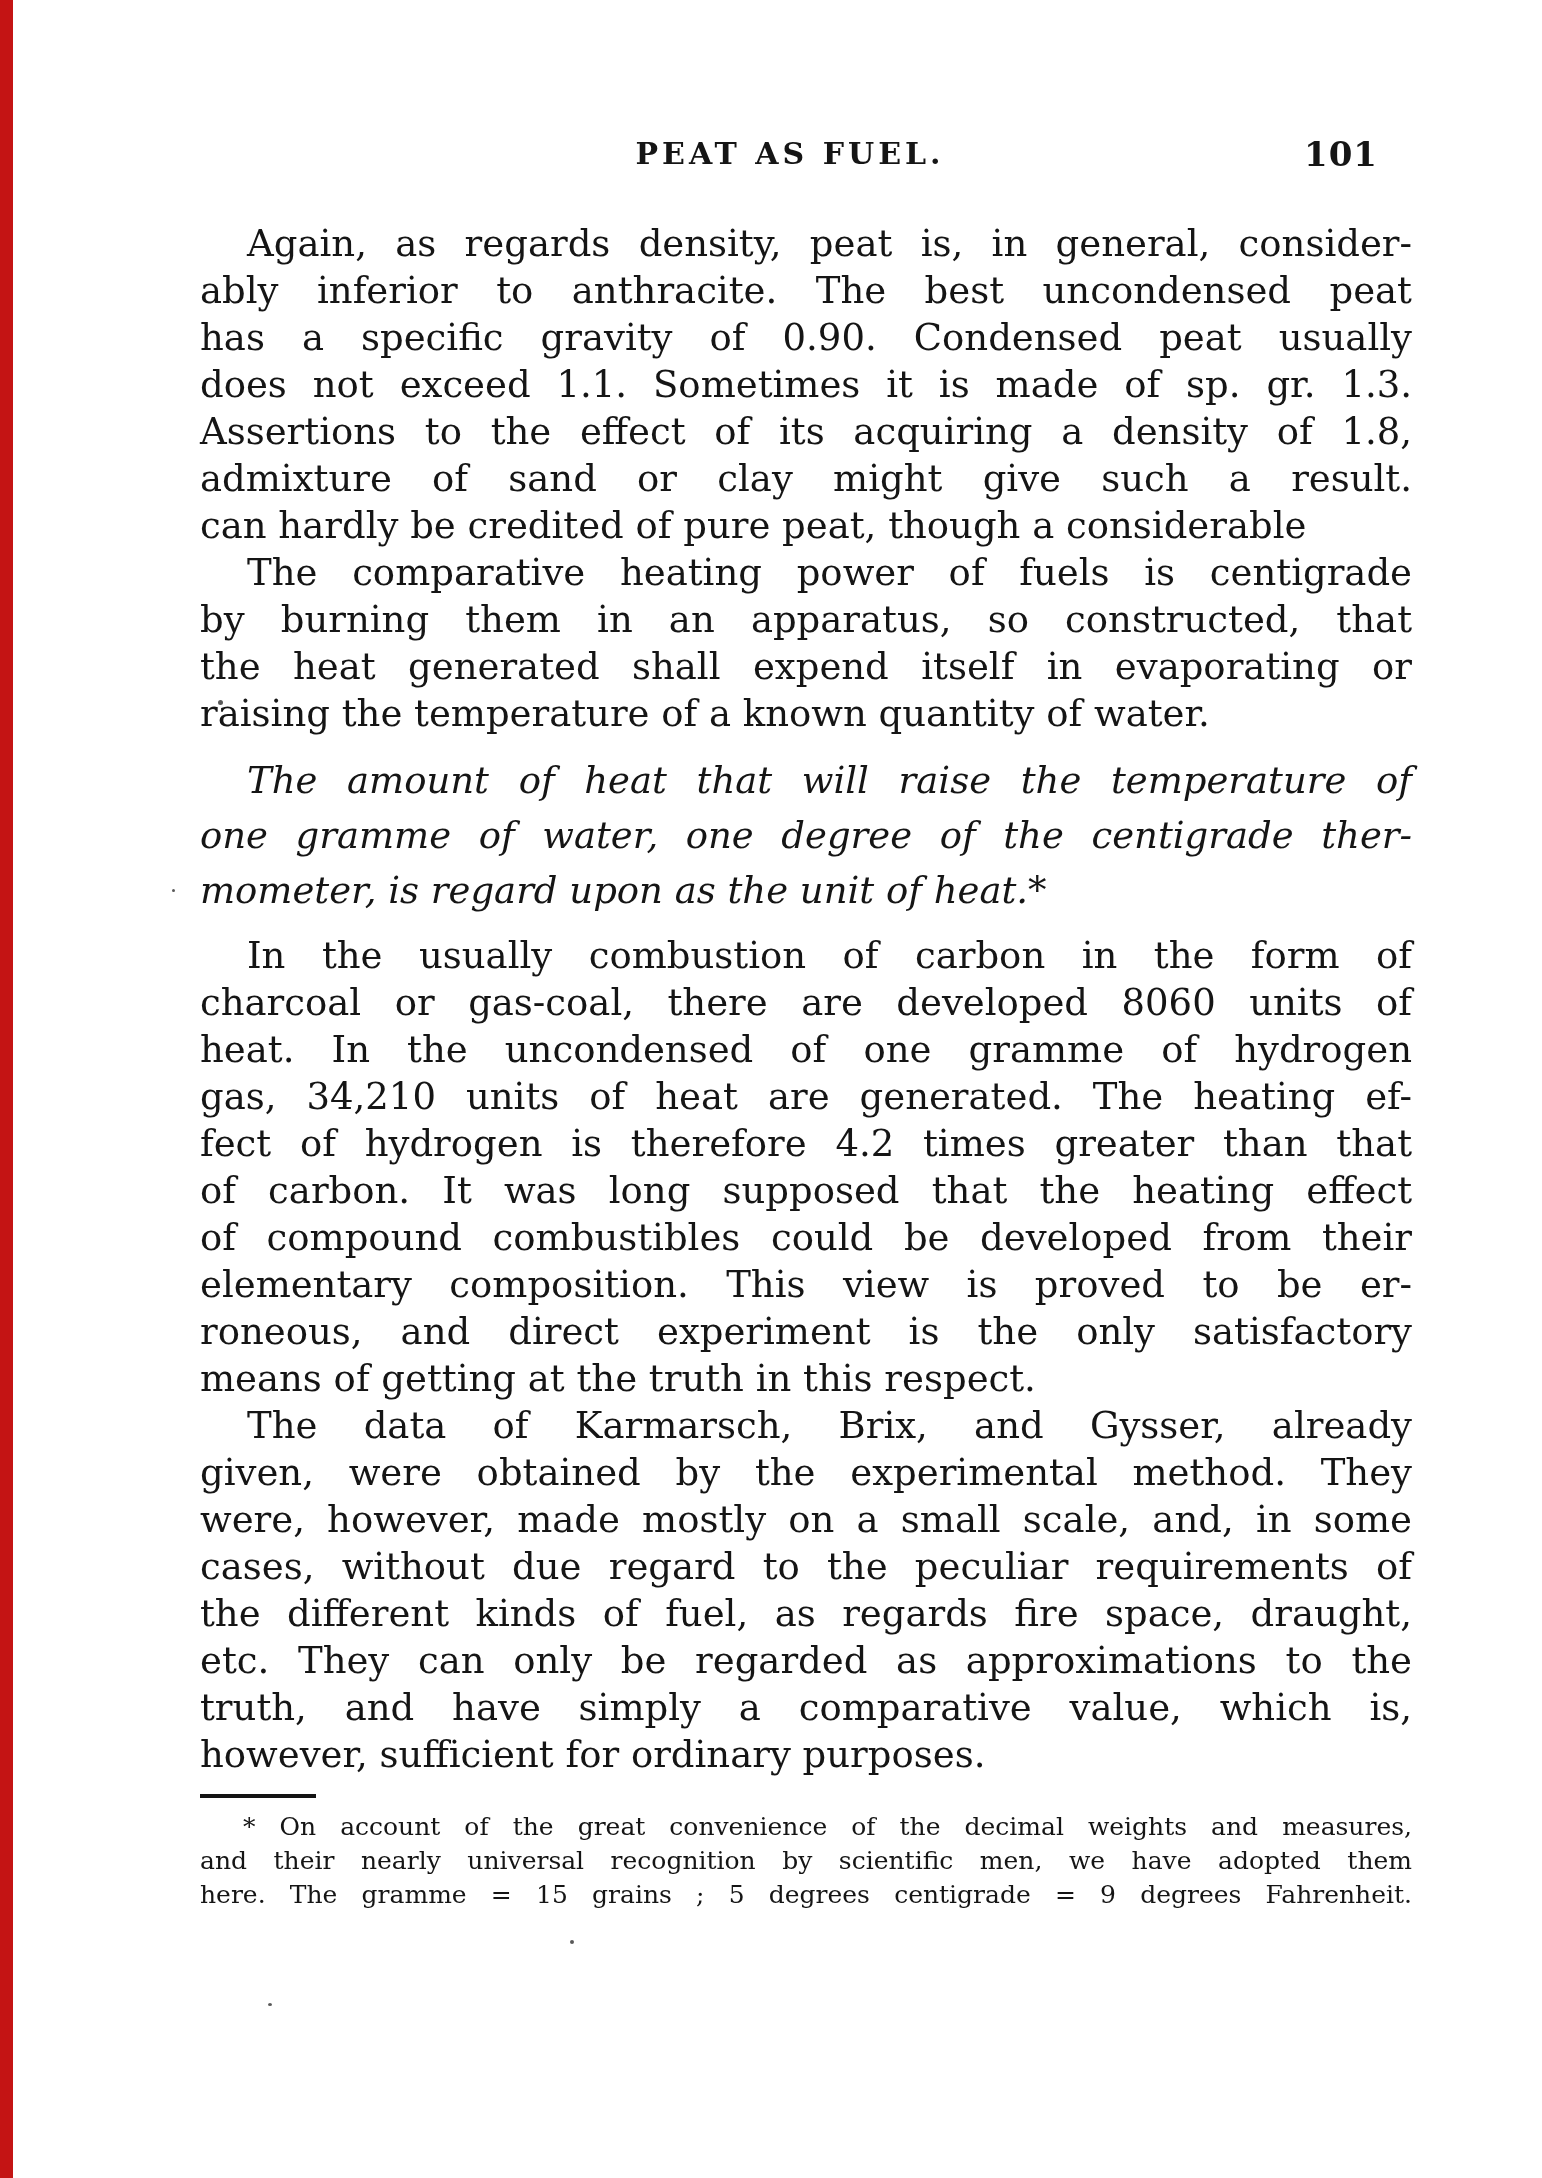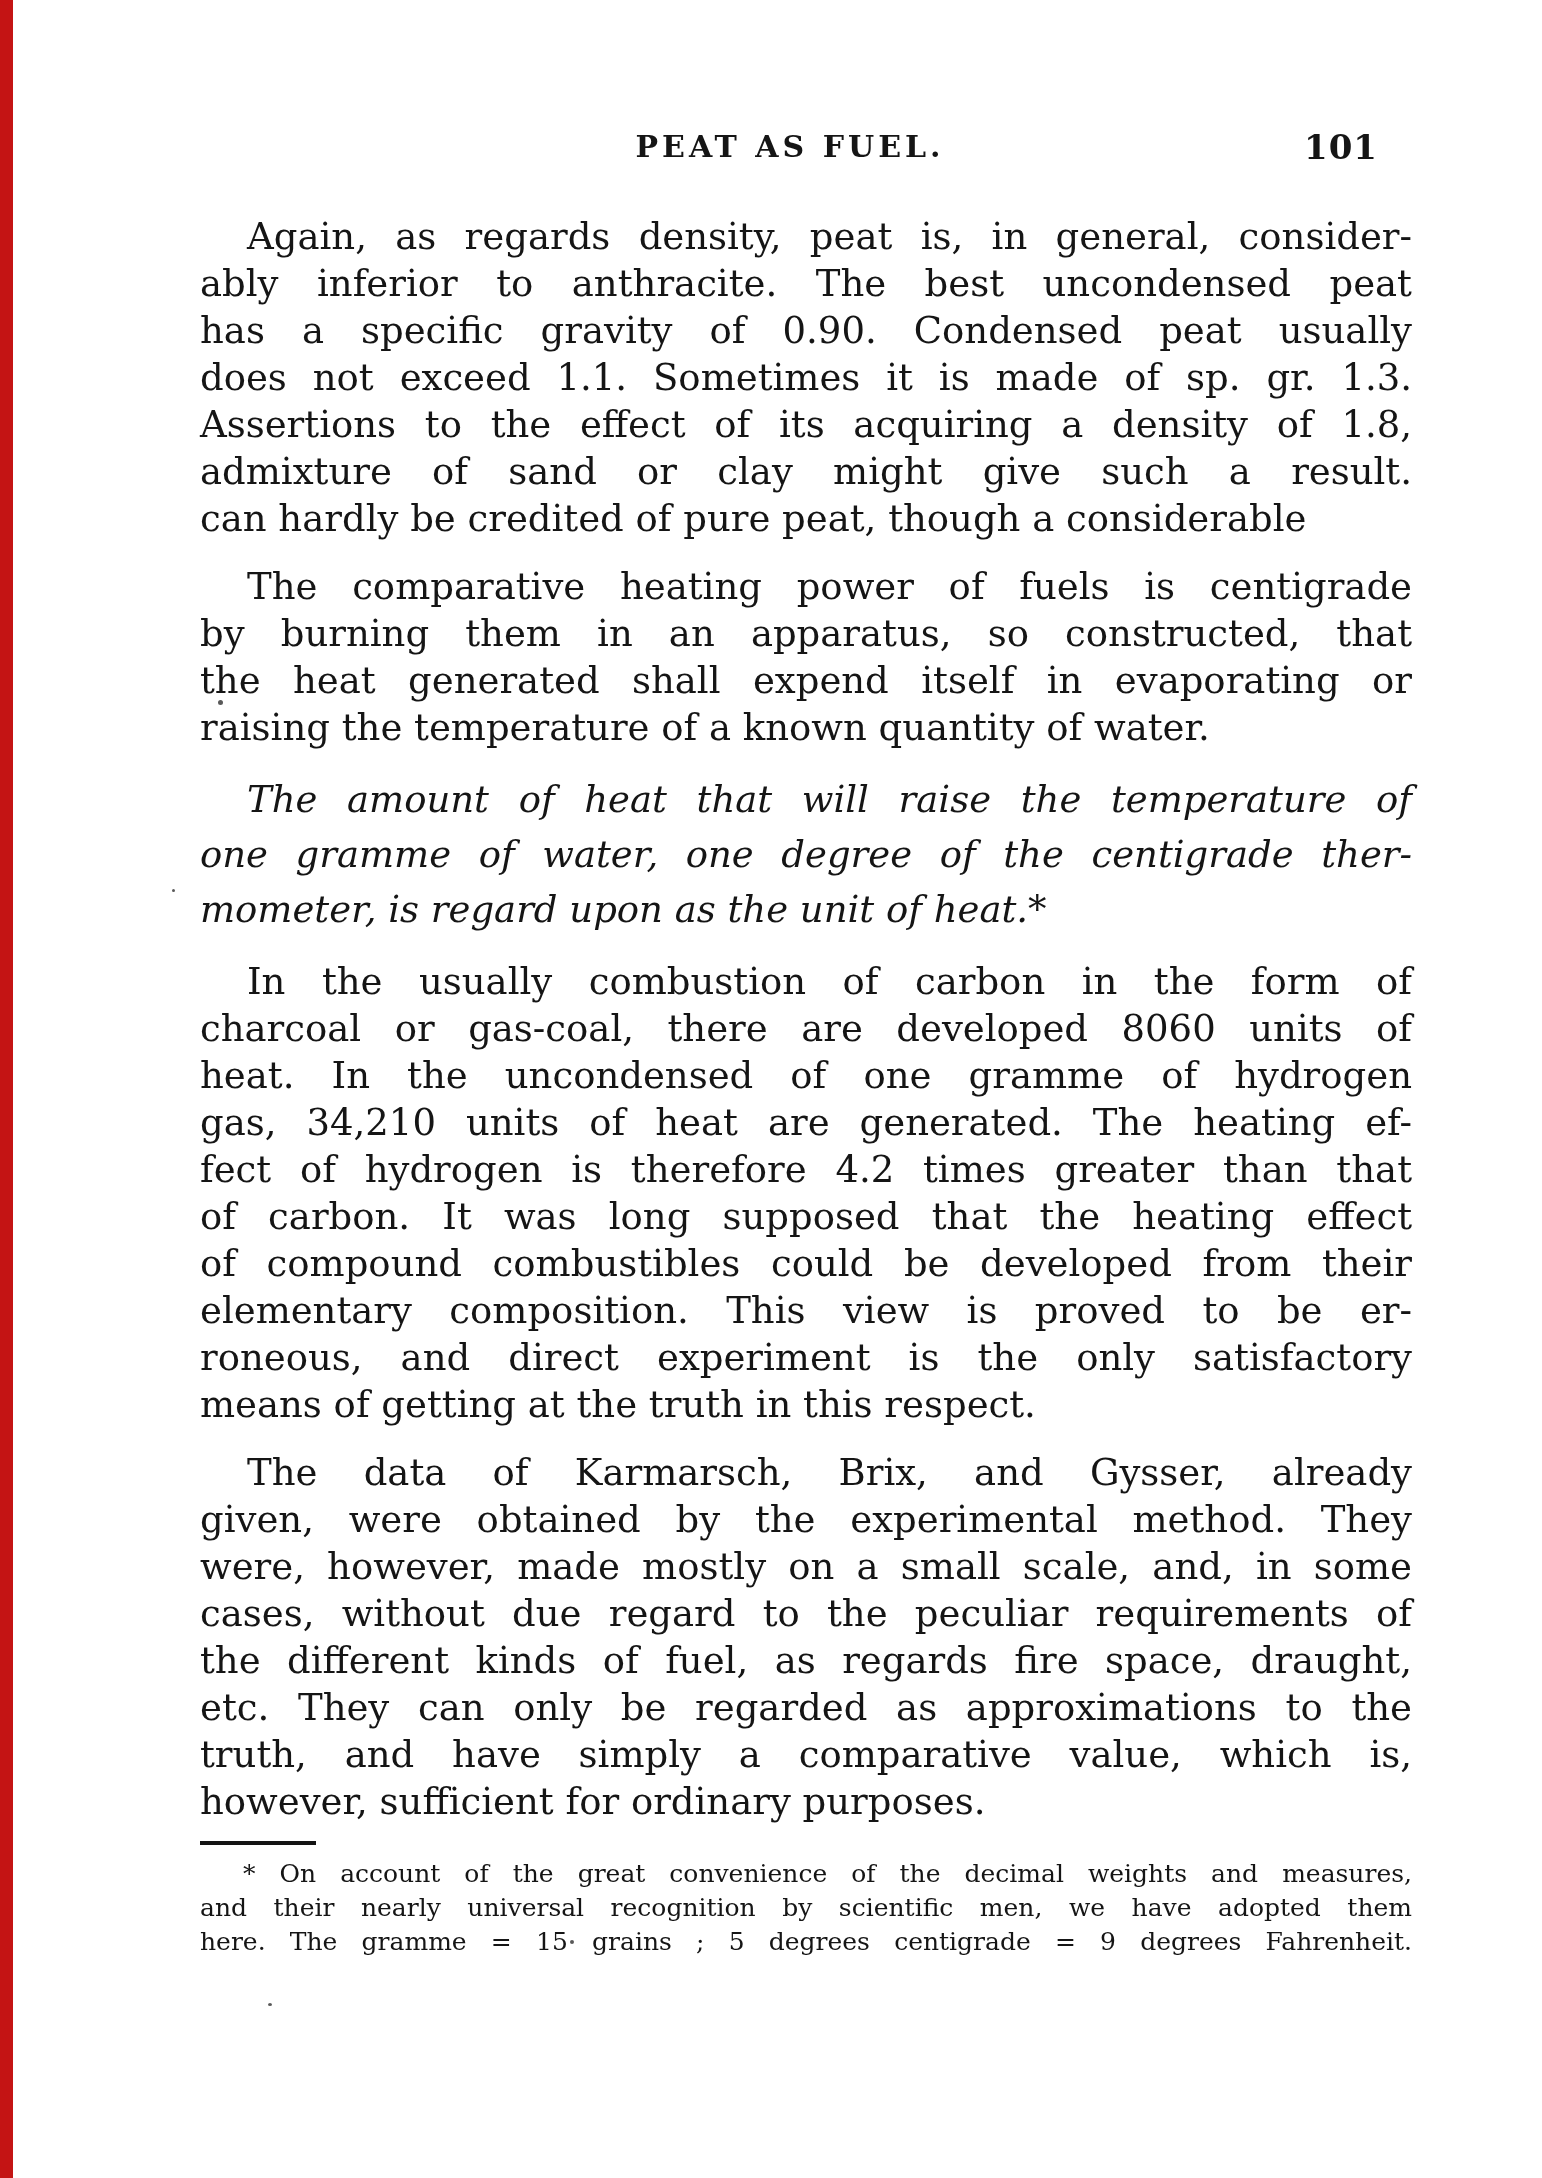--- a/index.html
+++ b/index.html
@@ -19,21 +19,21 @@
   .edge-strip {
     position: absolute;
     left: 0; top: 0;
     width: 13px;
     height: 100%;
     background: #c41414;
   }
   .content {
     position: absolute;
     left: 200px;
-    top: 129px;
+    top: 136px;
     width: 1212px;
   }
   .running-head {
     position: relative;
     height: 44px;
   }
   .running-title {
     display: block;
     text-align: center;
     font-size: 30px;
@@ -53,21 +53,21 @@
   .body-text { margin-top: 40px; }
   .para {
     font-size: 37px;
     line-height: 47px;
   }
   .line {
     text-align: justify;
     text-align-last: justify;
     text-justify: inter-word;
   }
-  .para .line:first-child { padding-left: 47px; margin-top: 21px; }
+  .para .line:first-child { padding-left: 47px; }
   .para .line:last-child { text-align-last: left; }
   .para.italic {
     font-style: italic;
     line-height: 55px;
     margin-top: 16px;
     margin-bottom: 14px;
   }
   .footnote-rule {
     width: 116px;
     height: 4px;

